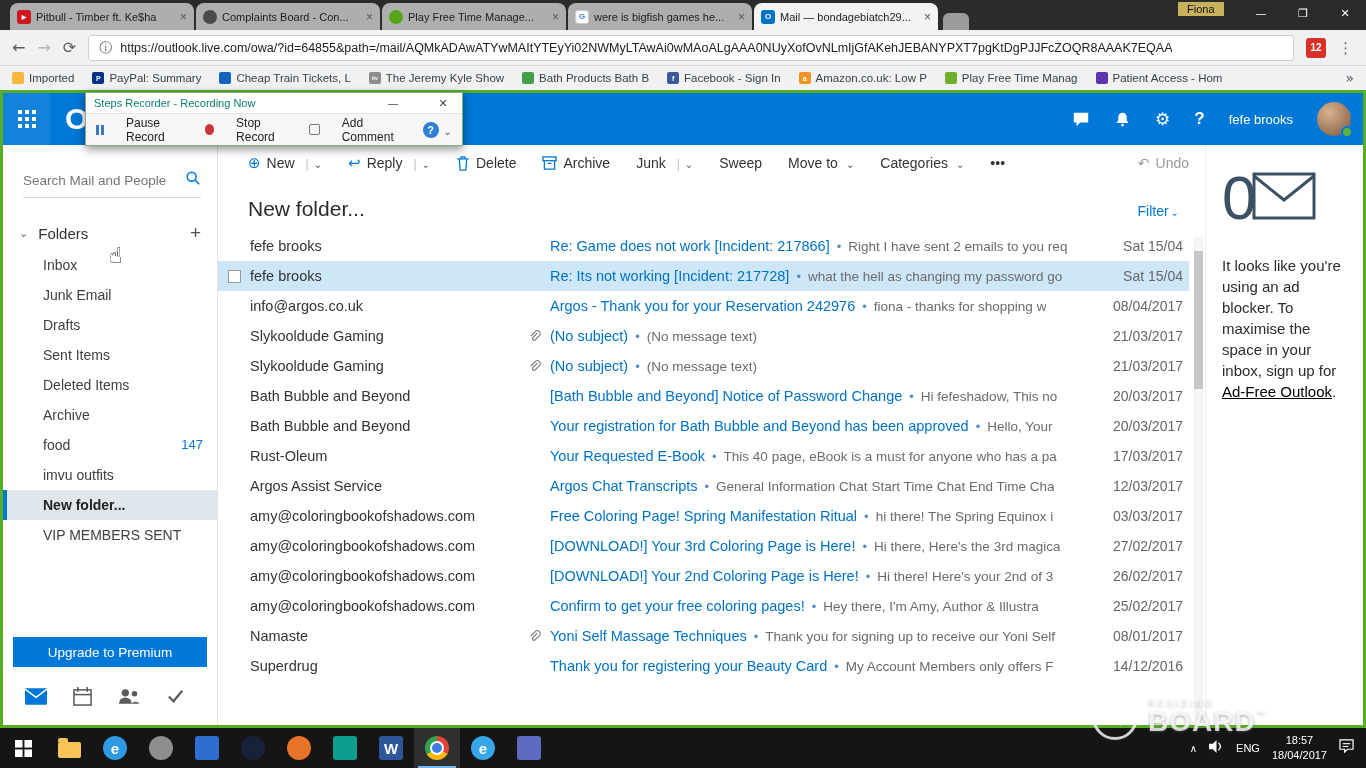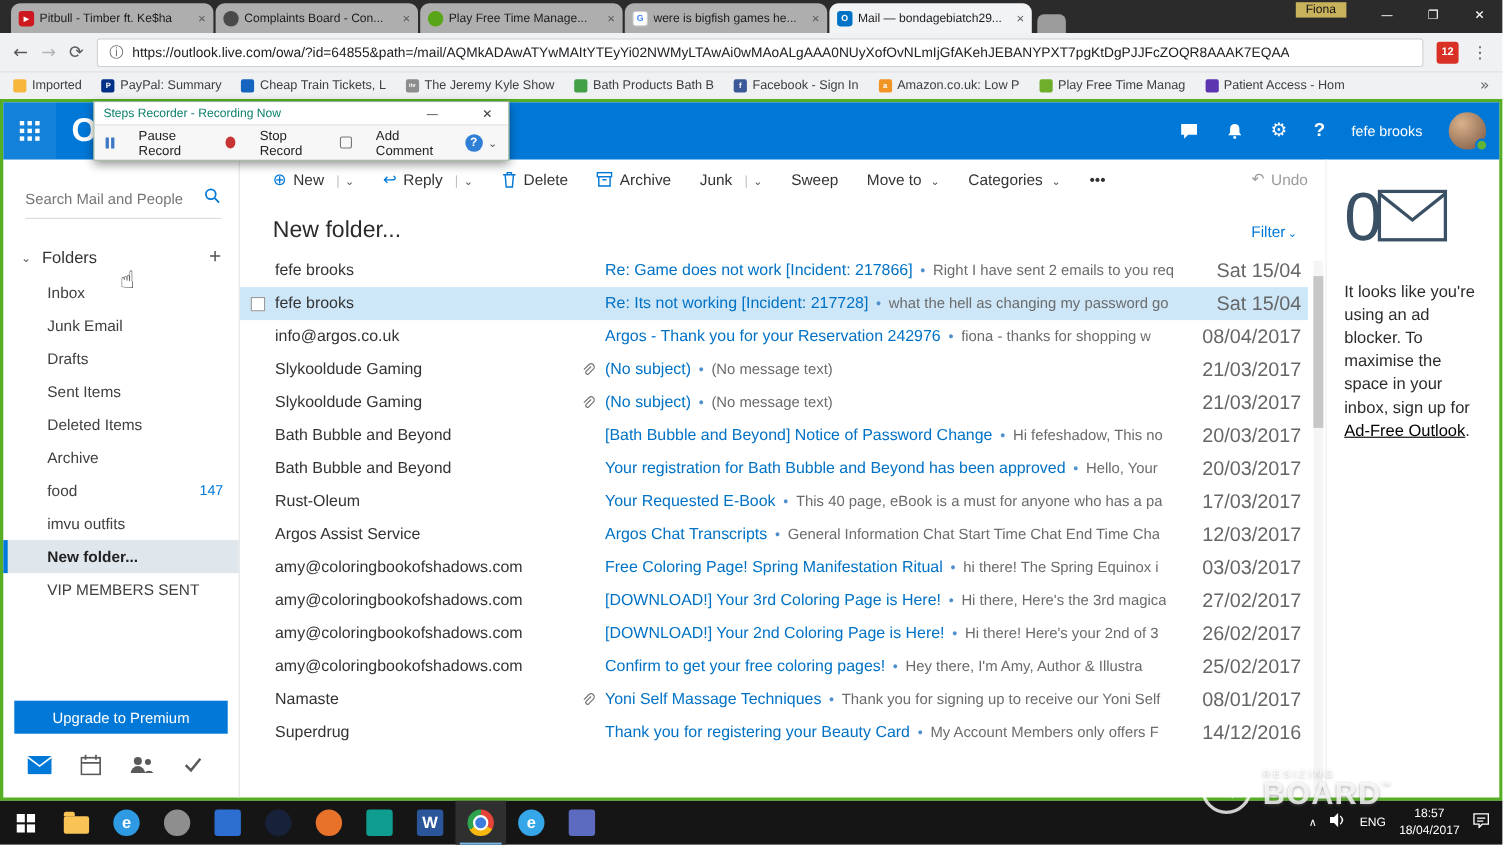--- a/index.html
+++ b/index.html
@@ -97,25 +97,25 @@
   #list-title{font-size:21px;color:#2b2b2b;}
   #filter{margin-left:auto;color:#0078d7;font-size:14px;display:flex;align-items:center;}
   #filter .caret::after{color:#0078d7;}
   #email-list{flex:1;overflow:hidden;position:relative;padding-right:16px;}
   .mail-row{height:30px;display:flex;align-items:center;padding:0 6px 0 10px;}
   .mail-row.selected{background:#cde7f8;}
   .mrow-check{width:13px;height:13px;border:1px solid #9a9a9a;background:#fff;margin-right:9px;flex:none;visibility:hidden;}
   .selected .mrow-check{visibility:visible;}
   .mrow-sender{width:278px;flex:none;font-size:14.5px;color:#333;white-space:nowrap;overflow:hidden;}
   .mrow-clip{width:22px;flex:none;display:flex;align-items:center;}
-  .mrow-subj{flex:1;min-width:0;white-space:nowrap;overflow:hidden;font-size:14.5px;display:flex;align-items:flex-start;}
+  .mrow-subj{flex:1;min-width:0;white-space:nowrap;overflow:hidden;font-size:14.5px;display:flex;align-items:flex-end;}
   .subj{color:#0072c6;flex:none;}
   .dot::before{content:"•";color:#4f8fcc;margin:0 7px;font-size:13px;}
   .prev{color:#6b6b6b;font-size:13.5px;overflow:hidden;}
-  .mrow-date{width:92px;flex:none;text-align:right;color:#666;font-size:18px;}
+  .mrow-date{width:92px;flex:none;text-align:right;color:#666;font-size:14px;}
   #scrollbar{position:absolute;right:2px;top:6px;bottom:6px;width:9px;background:#f5f5f5;}
   #scroll-thumb{position:absolute;top:14px;left:0;width:9px;height:138px;background:#c7c7c7;}
 
   #adpanel{width:158px;flex:none;padding:16px 12px 0 16px;border-left:1px solid #efefef;}
   #ad-logo{display:flex;align-items:center;margin:6px 0 26px 0;}
   #ad-zero{font-size:62px;color:#3a5064;line-height:1;}
   #ad-env{margin-left:-4px;}
   #ad-text{font-size:15px;line-height:21px;color:#2b2b2b;}
   #ad-link{color:#000000;text-decoration:underline;}
 

